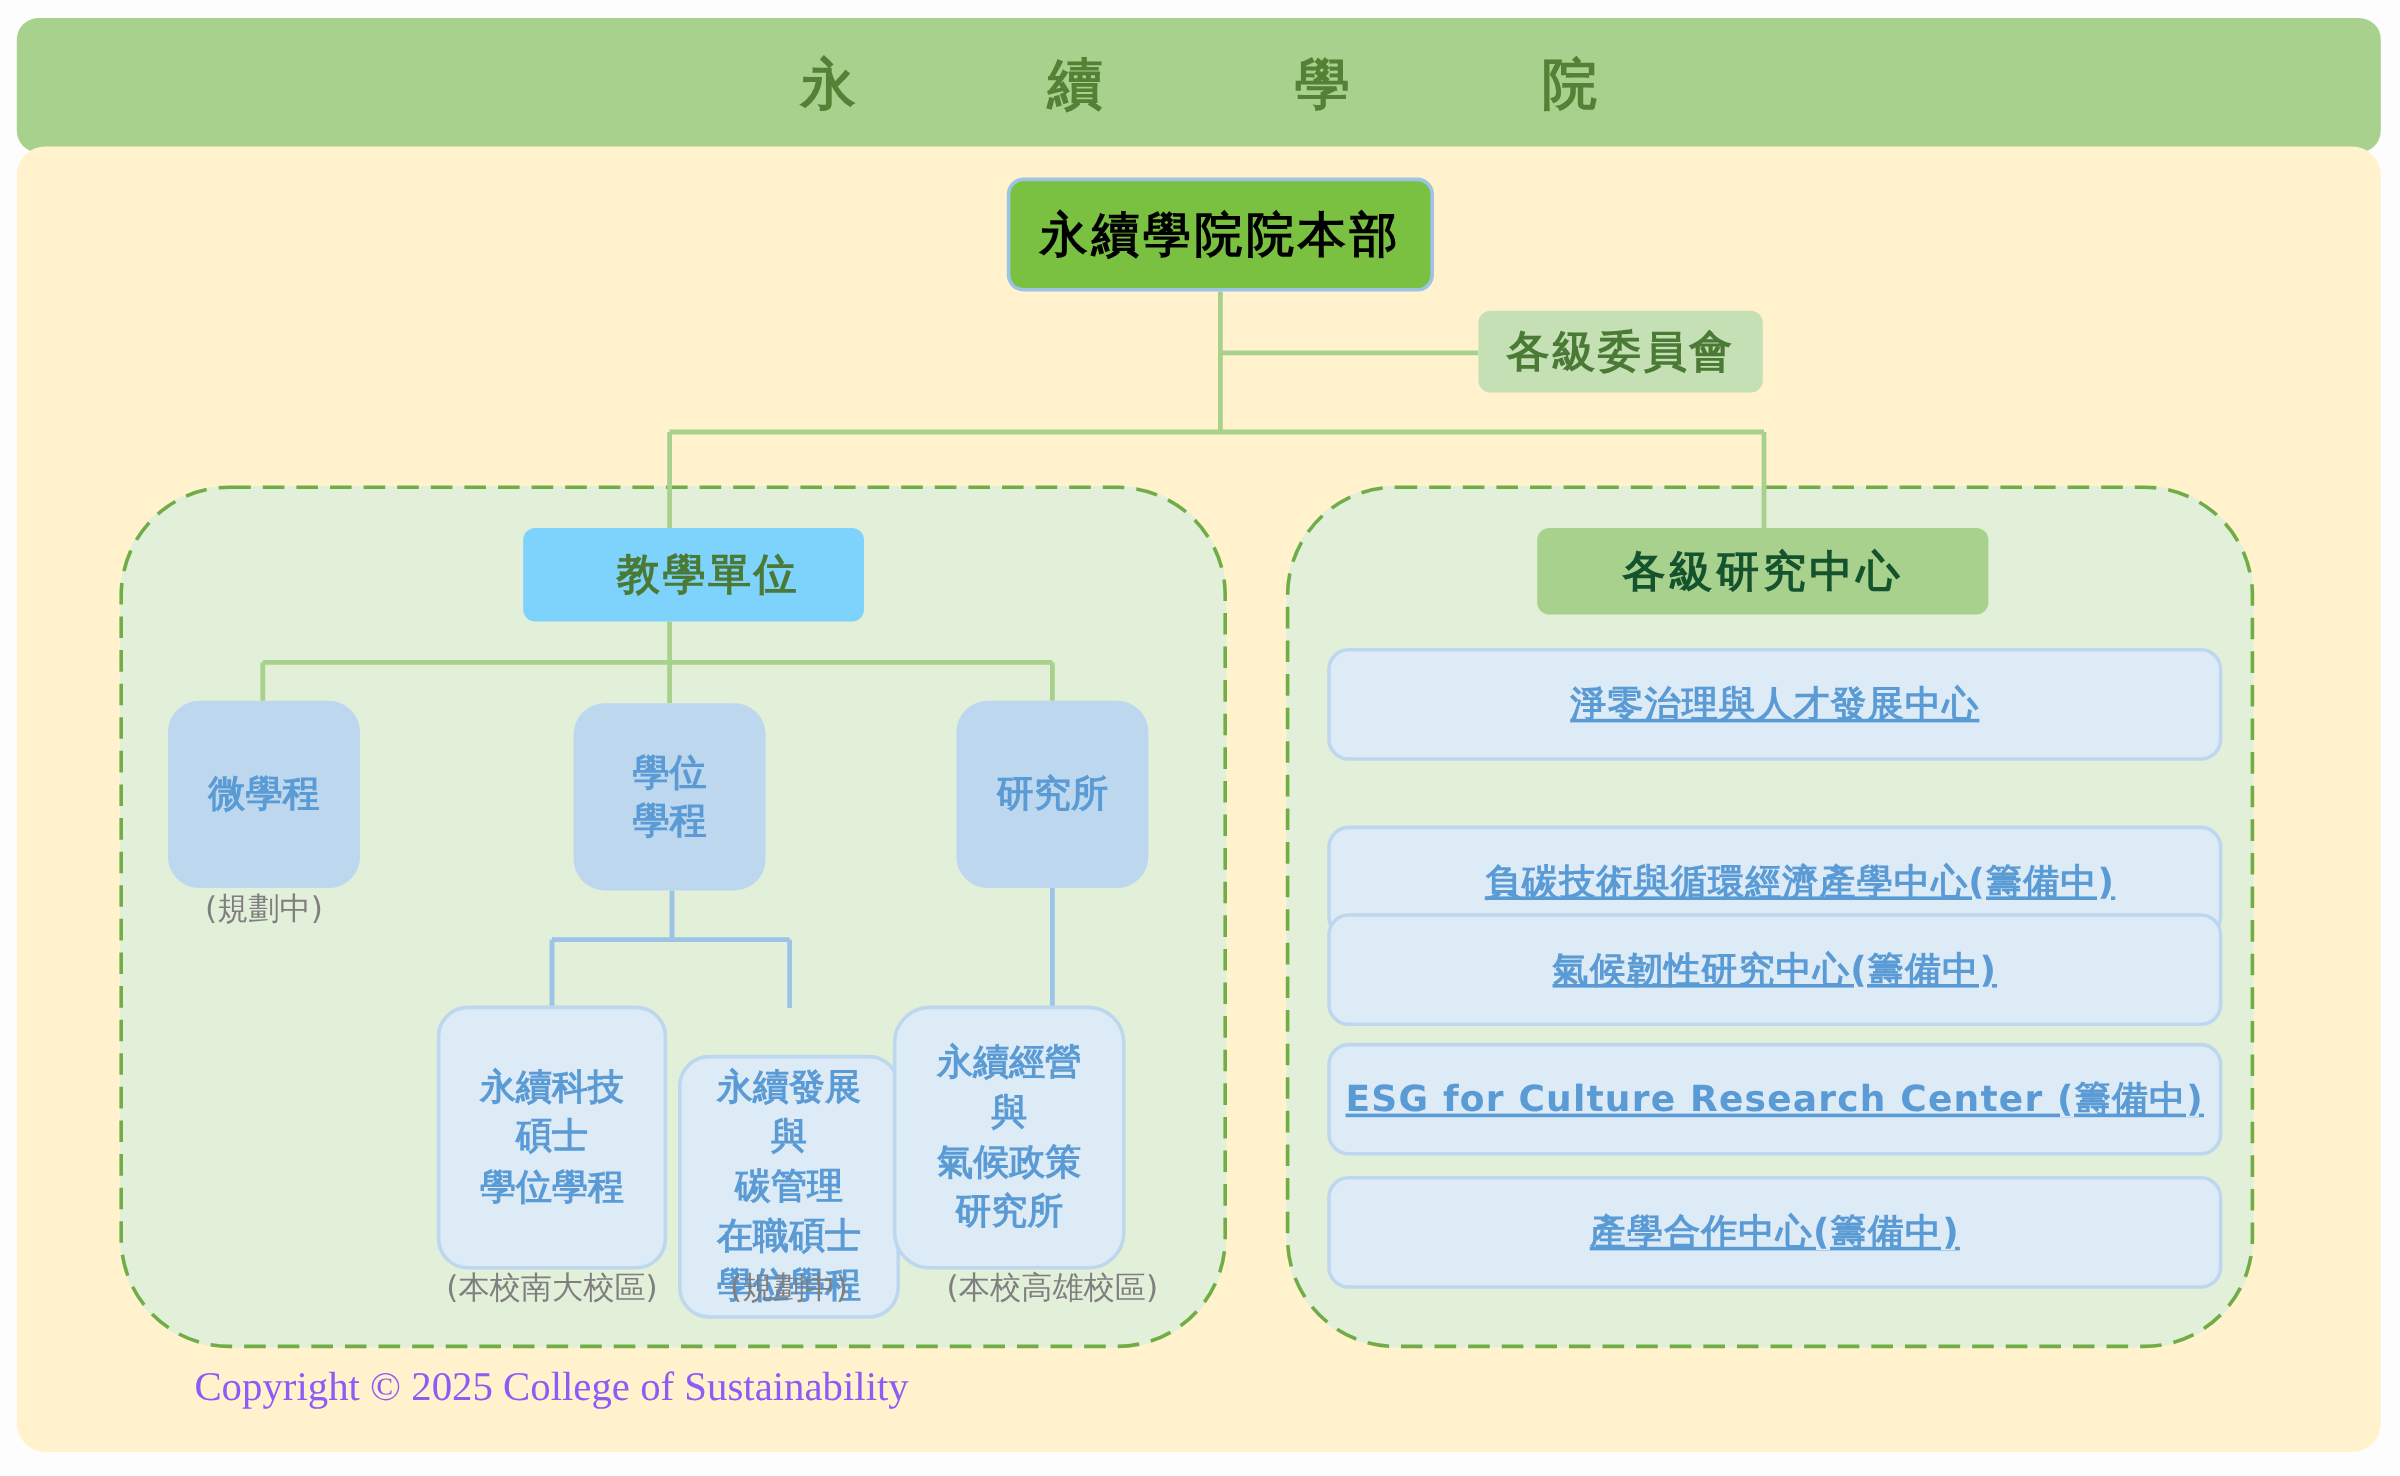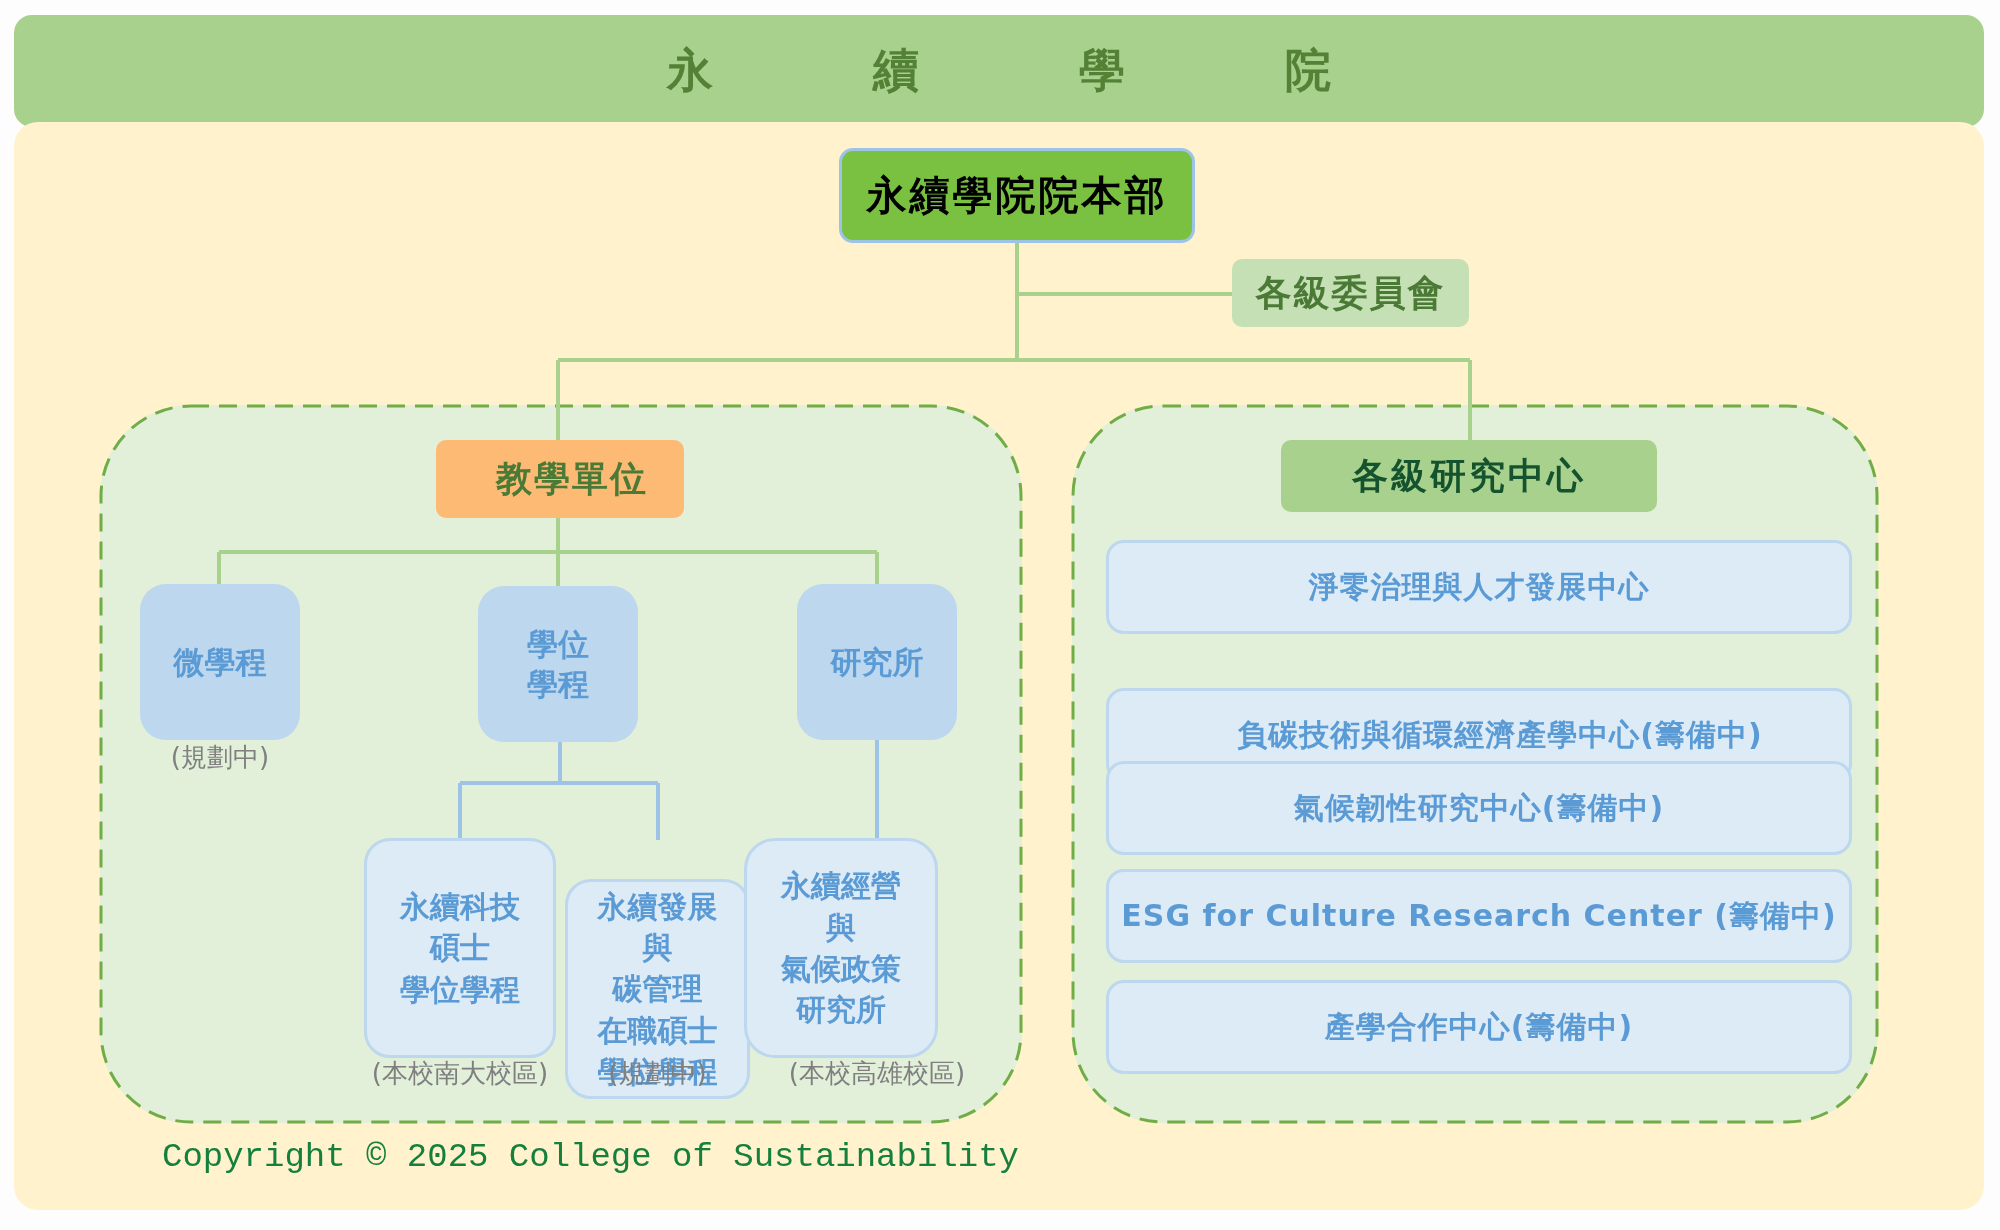--- a/index.html
+++ b/index.html
@@ -31,48 +31,48 @@
       left: 839px; top: 148px; width: 356px; height: 95px;
       background: #7ac142; border: 3px solid #9dc3e6; border-radius: 14px;
       font-size: 40px; color: #000000; letter-spacing: 3px;
     }
     .committee {
       left: 1232px; top: 259px; width: 237px; height: 68px;
       background: #c5e0b4; border-radius: 10px;
       font-size: 36px; color: #4a7a35; letter-spacing: 2px;
     }
     .teaching {
-      left: 436px; top: 440px; width: 248px; height: 78px;
-      background: #fdba74; border-radius: 10px;
+      left: 436px; top: 440px; width: 284px; height: 78px;
+      background: #7dd3fc; border-radius: 10px;
       font-size: 36px; color: #4a7a35; letter-spacing: 2px; padding-left: 24px;
     }
     .research-head {
       left: 1281px; top: 440px; width: 376px; height: 72px;
       background: #a9d18e; border-radius: 10px;
       font-size: 36px; color: #14532d; letter-spacing: 3px;
     }
     .unit {
       background: #bdd7ee; border-radius: 26px;
       font-size: 31px; color: #5b9bd5; line-height: 1.3;
     }
     .program {
       background: #ddebf7; border: 3px solid #bdd7ee; border-radius: 26px;
       font-size: 30px; color: #5b9bd5; line-height: 1.38; white-space: pre-line;
     }
     .center {
       background: #ddebf7; border: 3px solid #bdd7ee; border-radius: 18px;
       left: 1106px; width: 746px; height: 94px;
-      font-size: 30px; color: #5b9bd5; letter-spacing: 1px;
+      font-size: 30px; color: #5b9bd5; letter-spacing: 1px; text-decoration: underline;
     }
     .note {
       position: absolute; font-size: 26px; color: #7f7f7f; text-align: center; white-space: nowrap;
     }
     .copyright {
-      position: absolute; left: 162px; top: 1138px; font-size: 34px; color: #15803d;
-      font-family: Liberation Mono, monospace;
+      position: absolute; left: 162px; top: 1138px; font-size: 34px; color: #8b5cf6;
+      font-family: Liberation Serif, serif;
     }
     .lbl { white-space: pre-line; }
   </style>
 </head>
 <body>
 
 <div class="title-bar">
   <span>永續學院</span>
 </div>
 

